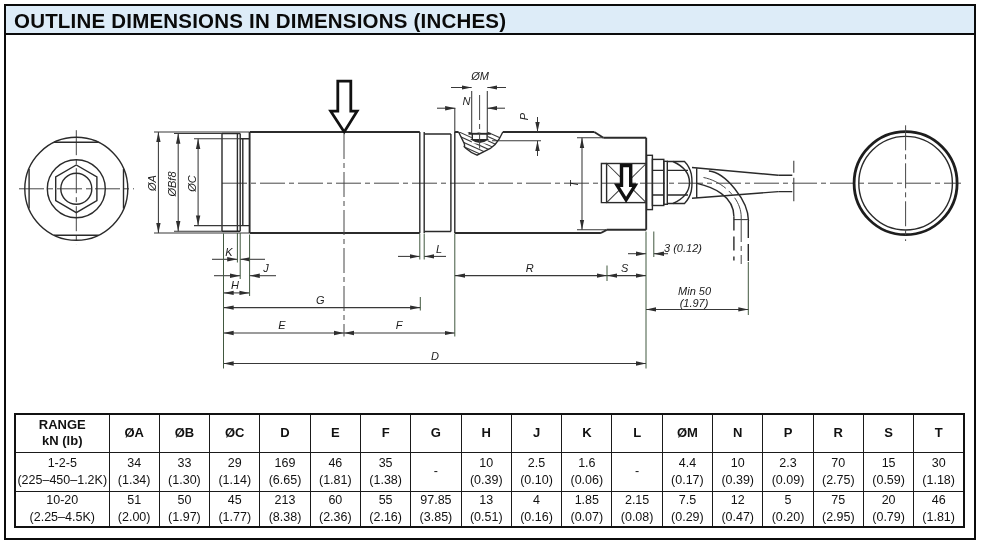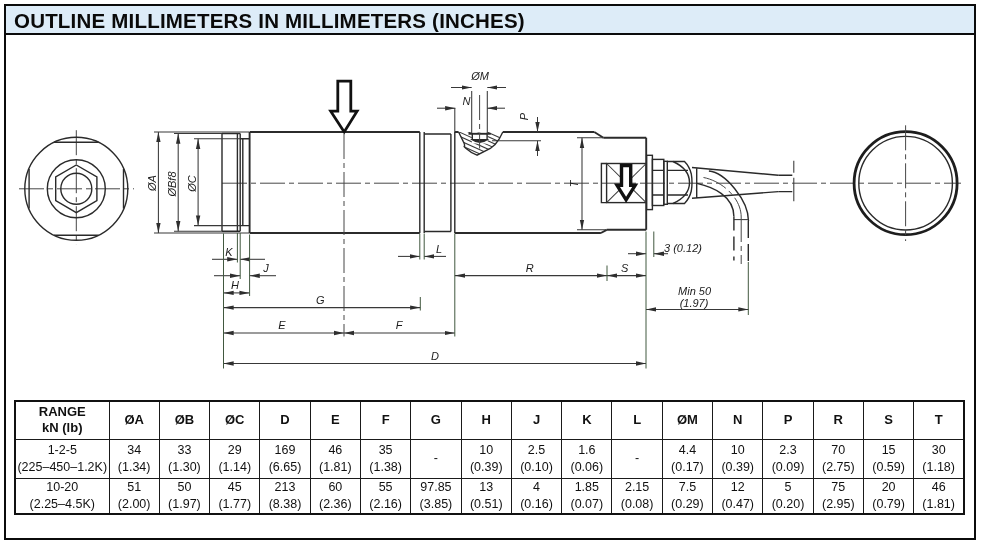--- a/index.html
+++ b/index.html
@@ -3,34 +3,34 @@
 <meta charset="utf-8">
 <style>
   html,body{margin:0;padding:0;background:#ffffff;}
   #page{position:relative;width:987px;height:545px;background:#ffffff;overflow:hidden;
         font-family:"Liberation Sans", sans-serif;}
   #frame{position:absolute;left:4px;top:4px;width:972px;height:536px;
          border:2px solid #0b0b0b;box-sizing:border-box;}
   #titlebar{position:absolute;left:4px;top:4px;width:972px;height:31px;box-sizing:border-box;
             background:#ddecf8;border:2px solid #0b0b0b;}
   #titlebar span{position:absolute;left:8px;top:3px;font-size:20.5px;font-weight:bold;color:#0a0a0a;letter-spacing:0.2px;}
-  table.dim{position:absolute;left:14px;top:400px;border-collapse:collapse;table-layout:fixed;border:2px solid #111;}
+  table.dim{position:absolute;left:14px;top:413px;border-collapse:collapse;table-layout:fixed;border:2px solid #111;}
   table.dim td{border:1.2px solid #1a1a1a;text-align:center;vertical-align:middle;
                padding:0;color:#111;}
   table.dim td.hd{font-weight:bold;font-size:13px;line-height:16px;}
   table.dim td.dt{font-size:12.5px;line-height:17px;}
 </style>
 </head>
 <body>
 <div id="page">
 
   <div id="frame"></div>
 
   <div id="titlebar">
-      <span>OUTLINE MILLIMETERS IN MILLIMETERS (INCHES)</span>
+      <span>OUTLINE DIMENSIONS IN DIMENSIONS (INCHES)</span>
     </div>
 
   <svg id="draw" width="987" height="545" viewBox="0 0 987 545" style="position:absolute;left:0;top:0;" fill="none" stroke-linecap="butt">
         <defs>
       <marker id="ar" viewBox="0 0 10 6" refX="9.7" refY="3" markerWidth="10" markerHeight="6" orient="auto-start-reverse">
         <path d="M9.7,3 L0,0.9 L0,5.1 Z" fill="#2e2e2e" stroke="none"></path>
       </marker>
       <clipPath id="pocket">
         <path d="M458.6,132 L463.2,141.3 Q465.3,145 464.2,146.6 L465.8,148.2 Q470.6,152.5 477,155.2 L490.3,148.5 Q496,144.6 499.1,139.2 L502.8,132 Z"></path>
       </clipPath>

